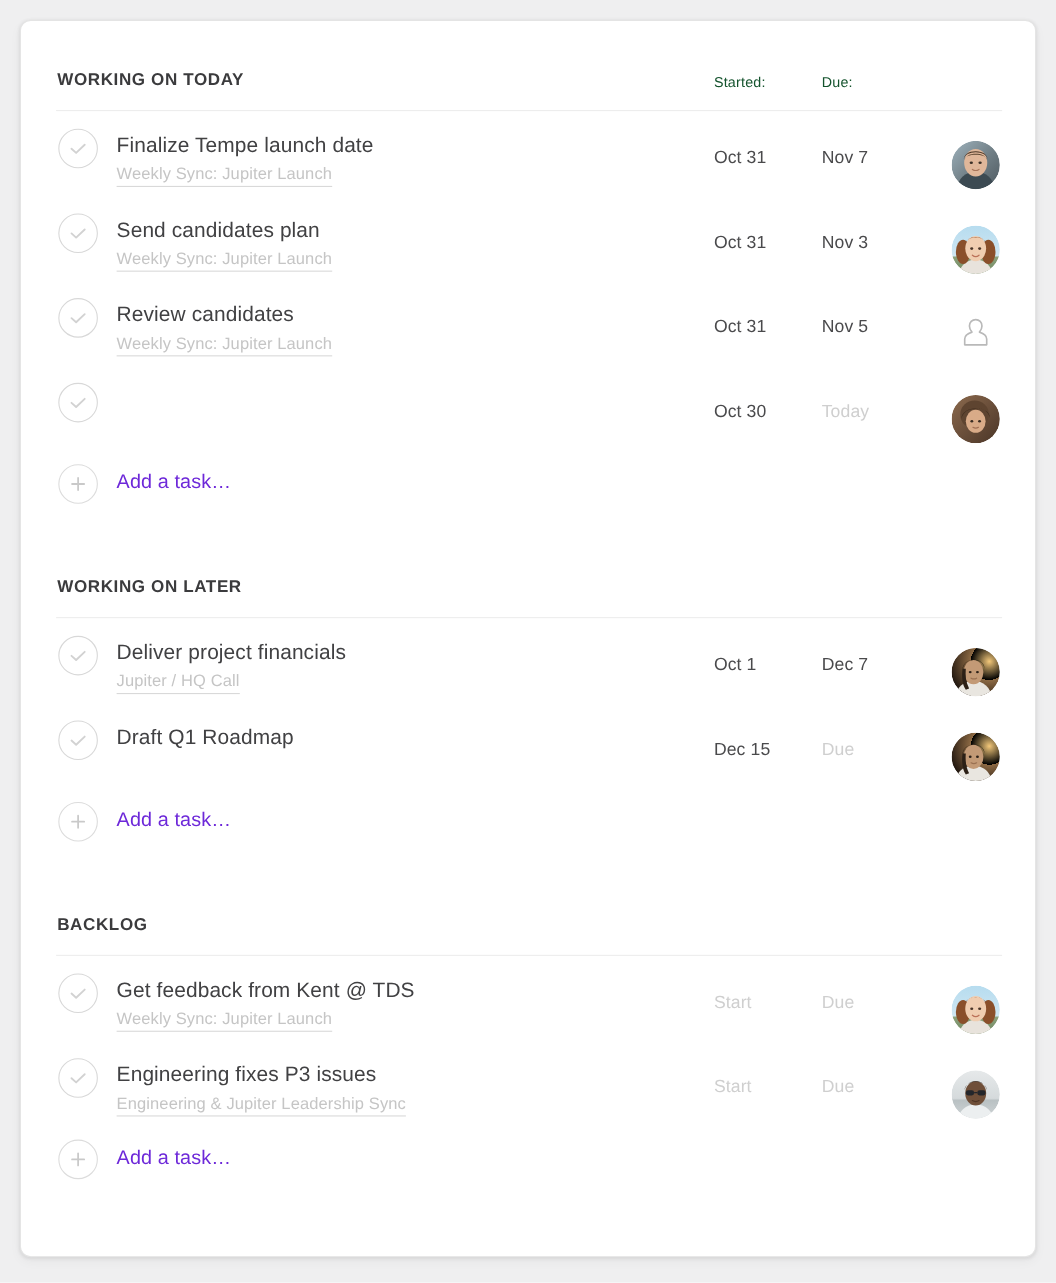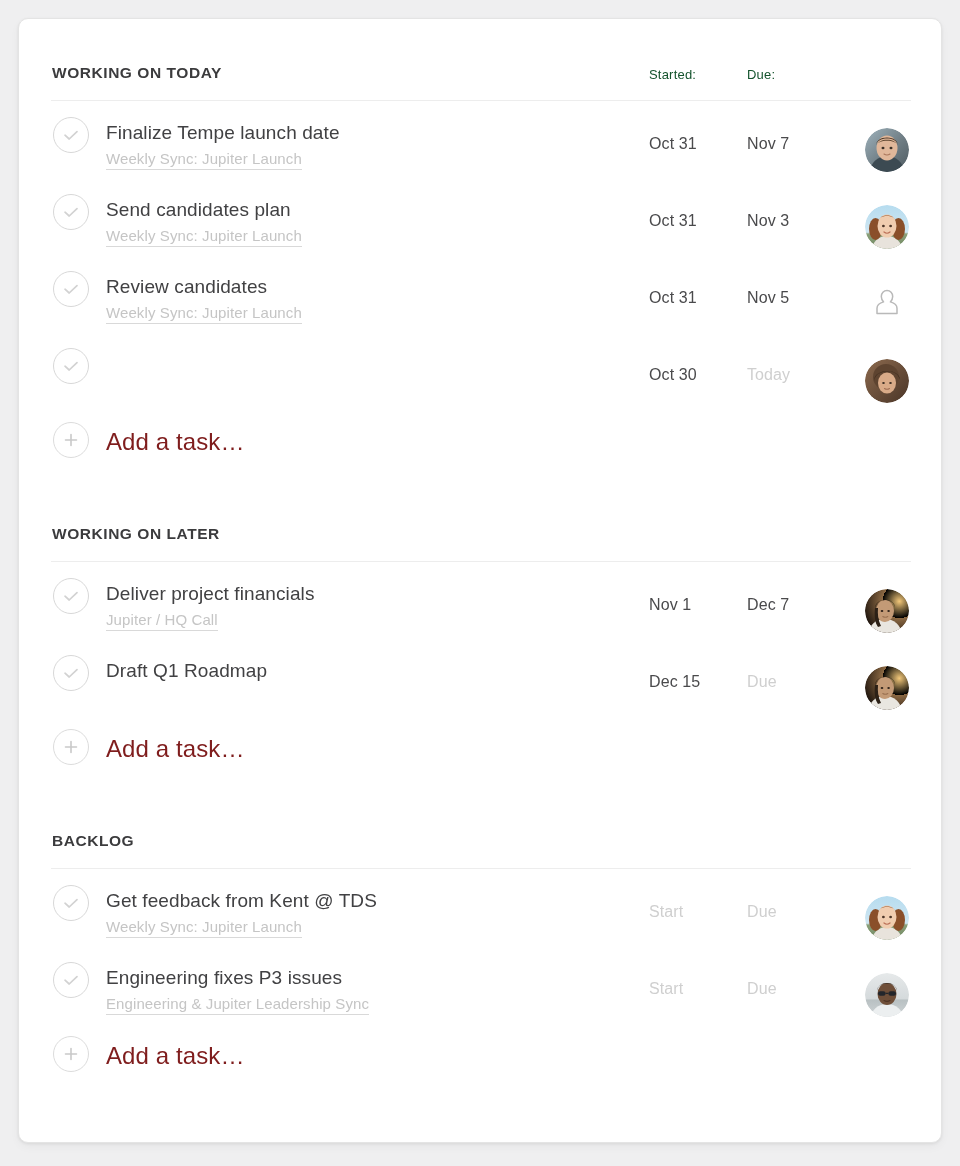--- a/index.html
+++ b/index.html
@@ -161,22 +161,22 @@
     width: 36px;
     height: 36px;
     border-radius: 50%;
     border: 1px solid #dcdcdc;
     box-sizing: border-box;
   }
   .add-label {
     position: absolute;
     left: 55px;
     top: 19px;
-    font-size: 24px;
-    color: #7f1d1d;
+    font-size: 18px;
+    color: #6d28d9;
     letter-spacing: 0.1px;
     text-align: right;
   }
 
   .gap-after-section { height: 53px; }
 </style>
 </head>
 <body>
 
 <div class="card">
@@ -333,21 +333,21 @@
           <div class="check">
             <svg width="34" height="34" viewBox="0 0 34 34">
               <path d="M11 17.2 L15.2 21 L23 13.6" fill="none" stroke="#d2d2d2" stroke-width="1.7" stroke-linecap="round" stroke-linejoin="round"></path>
             </svg>
           </div>
           <div class="task-main">
             <div class="task-title">Deliver project financials</div>
             <div><span class="task-sub">Jupiter / HQ Call</span></div>
           </div>
           <div class="task-dates">
-            <span class="date started">Nov 1</span>
+            <span class="date started">Oct 1</span>
             <span class="date due">Dec 7</span>
             <div class="avatar">
               <svg width="44" height="44" viewBox="0 0 44 44">
                 <defs>
                   <clipPath id="c4">
                     <circle cx="22" cy="22" r="22"></circle>
                   </clipPath>
                   <radialGradient id="bg4" cx="0.78" cy="0.28" r="0.85">
                     <stop offset="0%" stop-color="#f3c87a"></stop>
                     <stop offset="45%" stop-color="#a8working"></stop>

